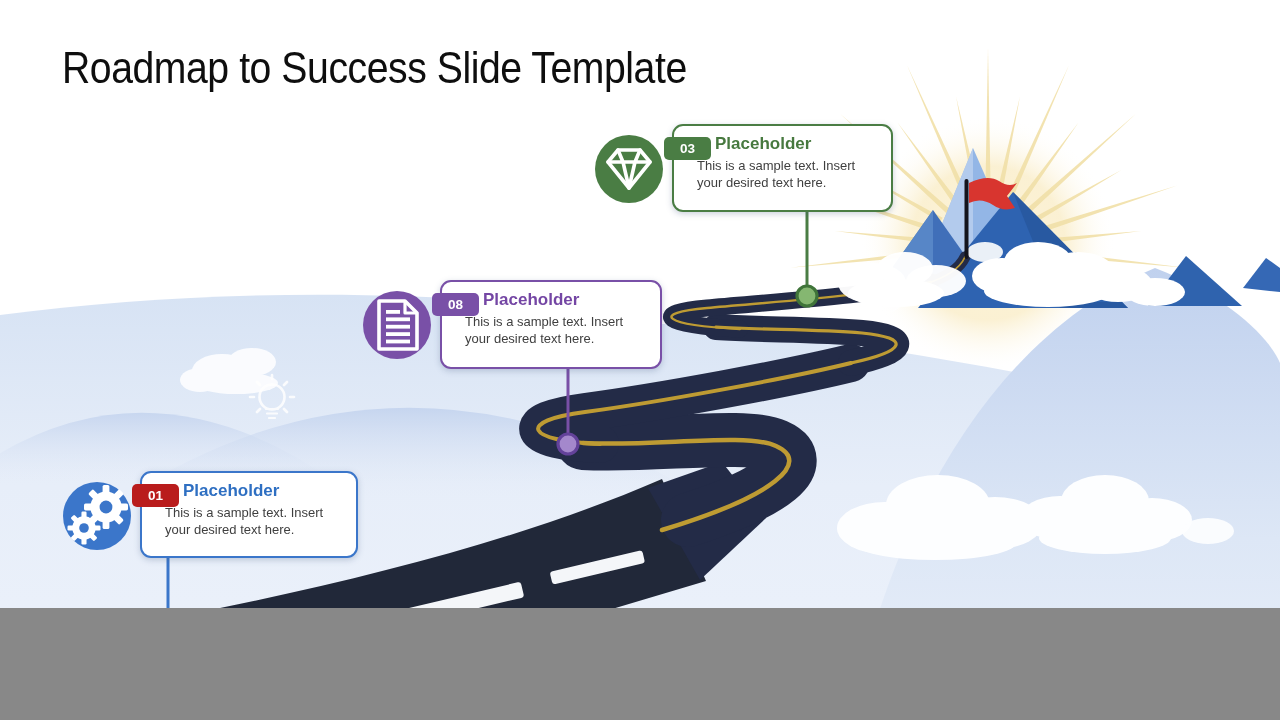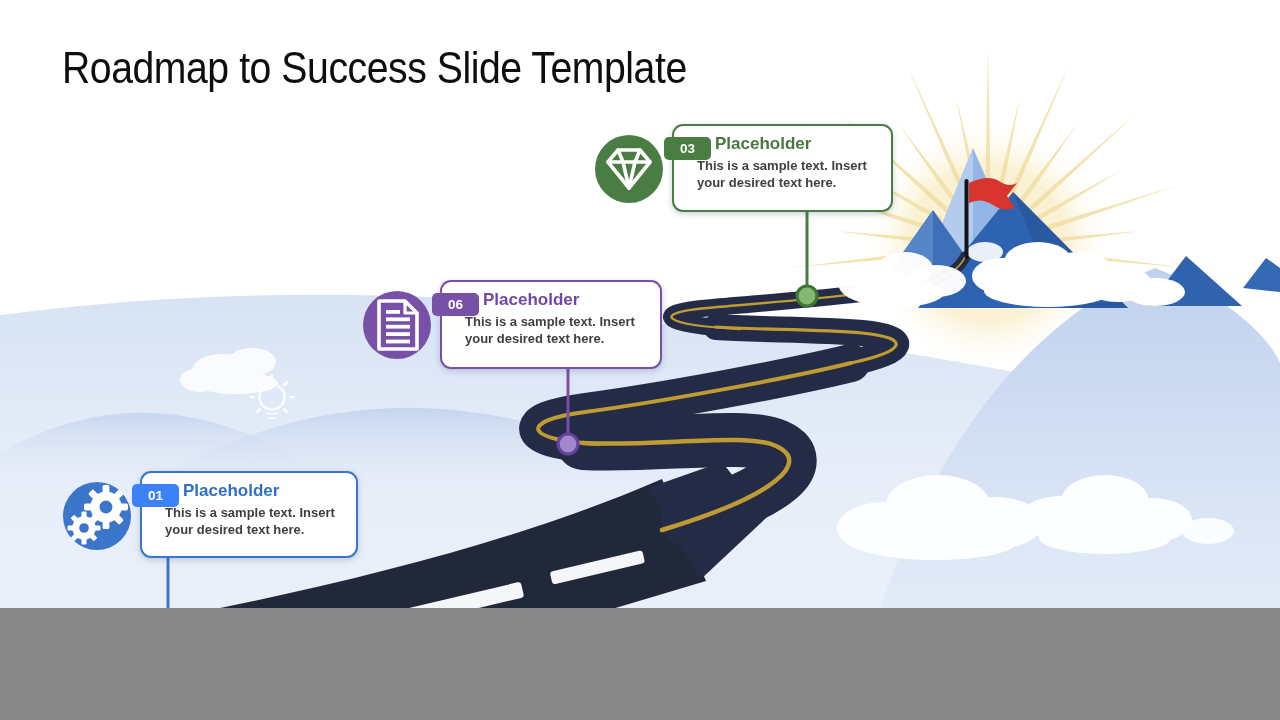--- a/index.html
+++ b/index.html
@@ -14,28 +14,28 @@
   .c2{left:440px;top:280px;width:222px;height:89px;border-color:#7950a7;}
   .c3{left:672px;top:124px;width:221px;height:88px;border-color:#4a7d44;}
   .icon-circle{position:absolute;left:-79px;top:9px;width:68px;height:68px;border-radius:50%;}
   .c1 .icon-circle{background:#3b76ca;}
   .c2 .icon-circle{background:#7950a7;}
   .c3 .icon-circle{background:#4a7d44;}
   .icon-circle svg{position:absolute;left:0;top:0;}
   .badge{position:absolute;left:-10px;top:11px;min-width:42px;height:23px;border-radius:5px;
       color:#fff;font-size:13.5px;font-weight:bold;line-height:23px;text-align:center;
       padding:0 16px;box-sizing:border-box;}
-  .c1 .badge{background:#3b82f6;}
+  .c1 .badge{background:#b91c1c;}
   .c2 .badge{background:#7950a7;}
   .c3 .badge{background:#4a7d44;}
   .callout-title{margin:8px 16px 0 41px;font-size:17px;font-weight:bold;}
   .c1 .callout-title{color:#2e6fc2;}
   .c2 .callout-title{color:#7446a4;}
   .c3 .callout-title{color:#47793f;}
-  .callout-desc{margin:3px 12px 0 23px;font-size:13px;line-height:17px;color:#3f3f3f;font-weight:bold;}
+  .callout-desc{margin:3px 12px 0 23px;font-size:13px;line-height:17px;color:#3f3f3f;}
 </style>
 </head>
 <body>
 
 <div class="stage">
 
   <svg class="scene" viewBox="0 0 1280 720">
     <defs>
       <linearGradient id="gArc" x1="0" y1="0" x2="0" y2="1">
         <stop offset="0" stop-color="#d7e3f4"></stop>
@@ -238,21 +238,21 @@
         <path d="M 4,-12 V -6 H 10" fill="none" stroke="#ffffff" stroke-width="1.6" stroke-linejoin="round"></path>
         <g fill="#ffffff">
           <rect x="-5.5" y="-7.5" width="7" height="1.9"></rect>
           <rect x="-5.5" y="-3.8" width="12" height="1.9"></rect>
           <rect x="-5.5" y="-0.1" width="12" height="1.9"></rect>
           <rect x="-5.5" y="3.6" width="12" height="1.9"></rect>
           <rect x="-5.5" y="7.3" width="12" height="1.9"></rect>
         </g>
       </svg>
     </div>
-    <div class="badge">06</div>
+    <div class="badge">08</div>
     <div class="callout-title">Placeholder</div>
     <div class="callout-desc">This is a sample text. Insert your desired text here.</div>
   </div>
 
   <div class="callout c3">
     <div class="icon-circle">
       <svg width="68" height="68" viewBox="-17 -17 34 34">
         <g fill="none" stroke="#ffffff" stroke-width="1.8" stroke-linejoin="round" stroke-linecap="round">
           <path d="M -10.5,-3.5 L -5.5,-9.5 H 5.5 L 10.5,-3.5 L 0,9.5 Z"></path>
           <path d="M -10.5,-3.5 H 10.5 M -5.5,-9.5 L -3,-3.5 L 0,9.5 L 3,-3.5 L 5.5,-9.5"></path>

